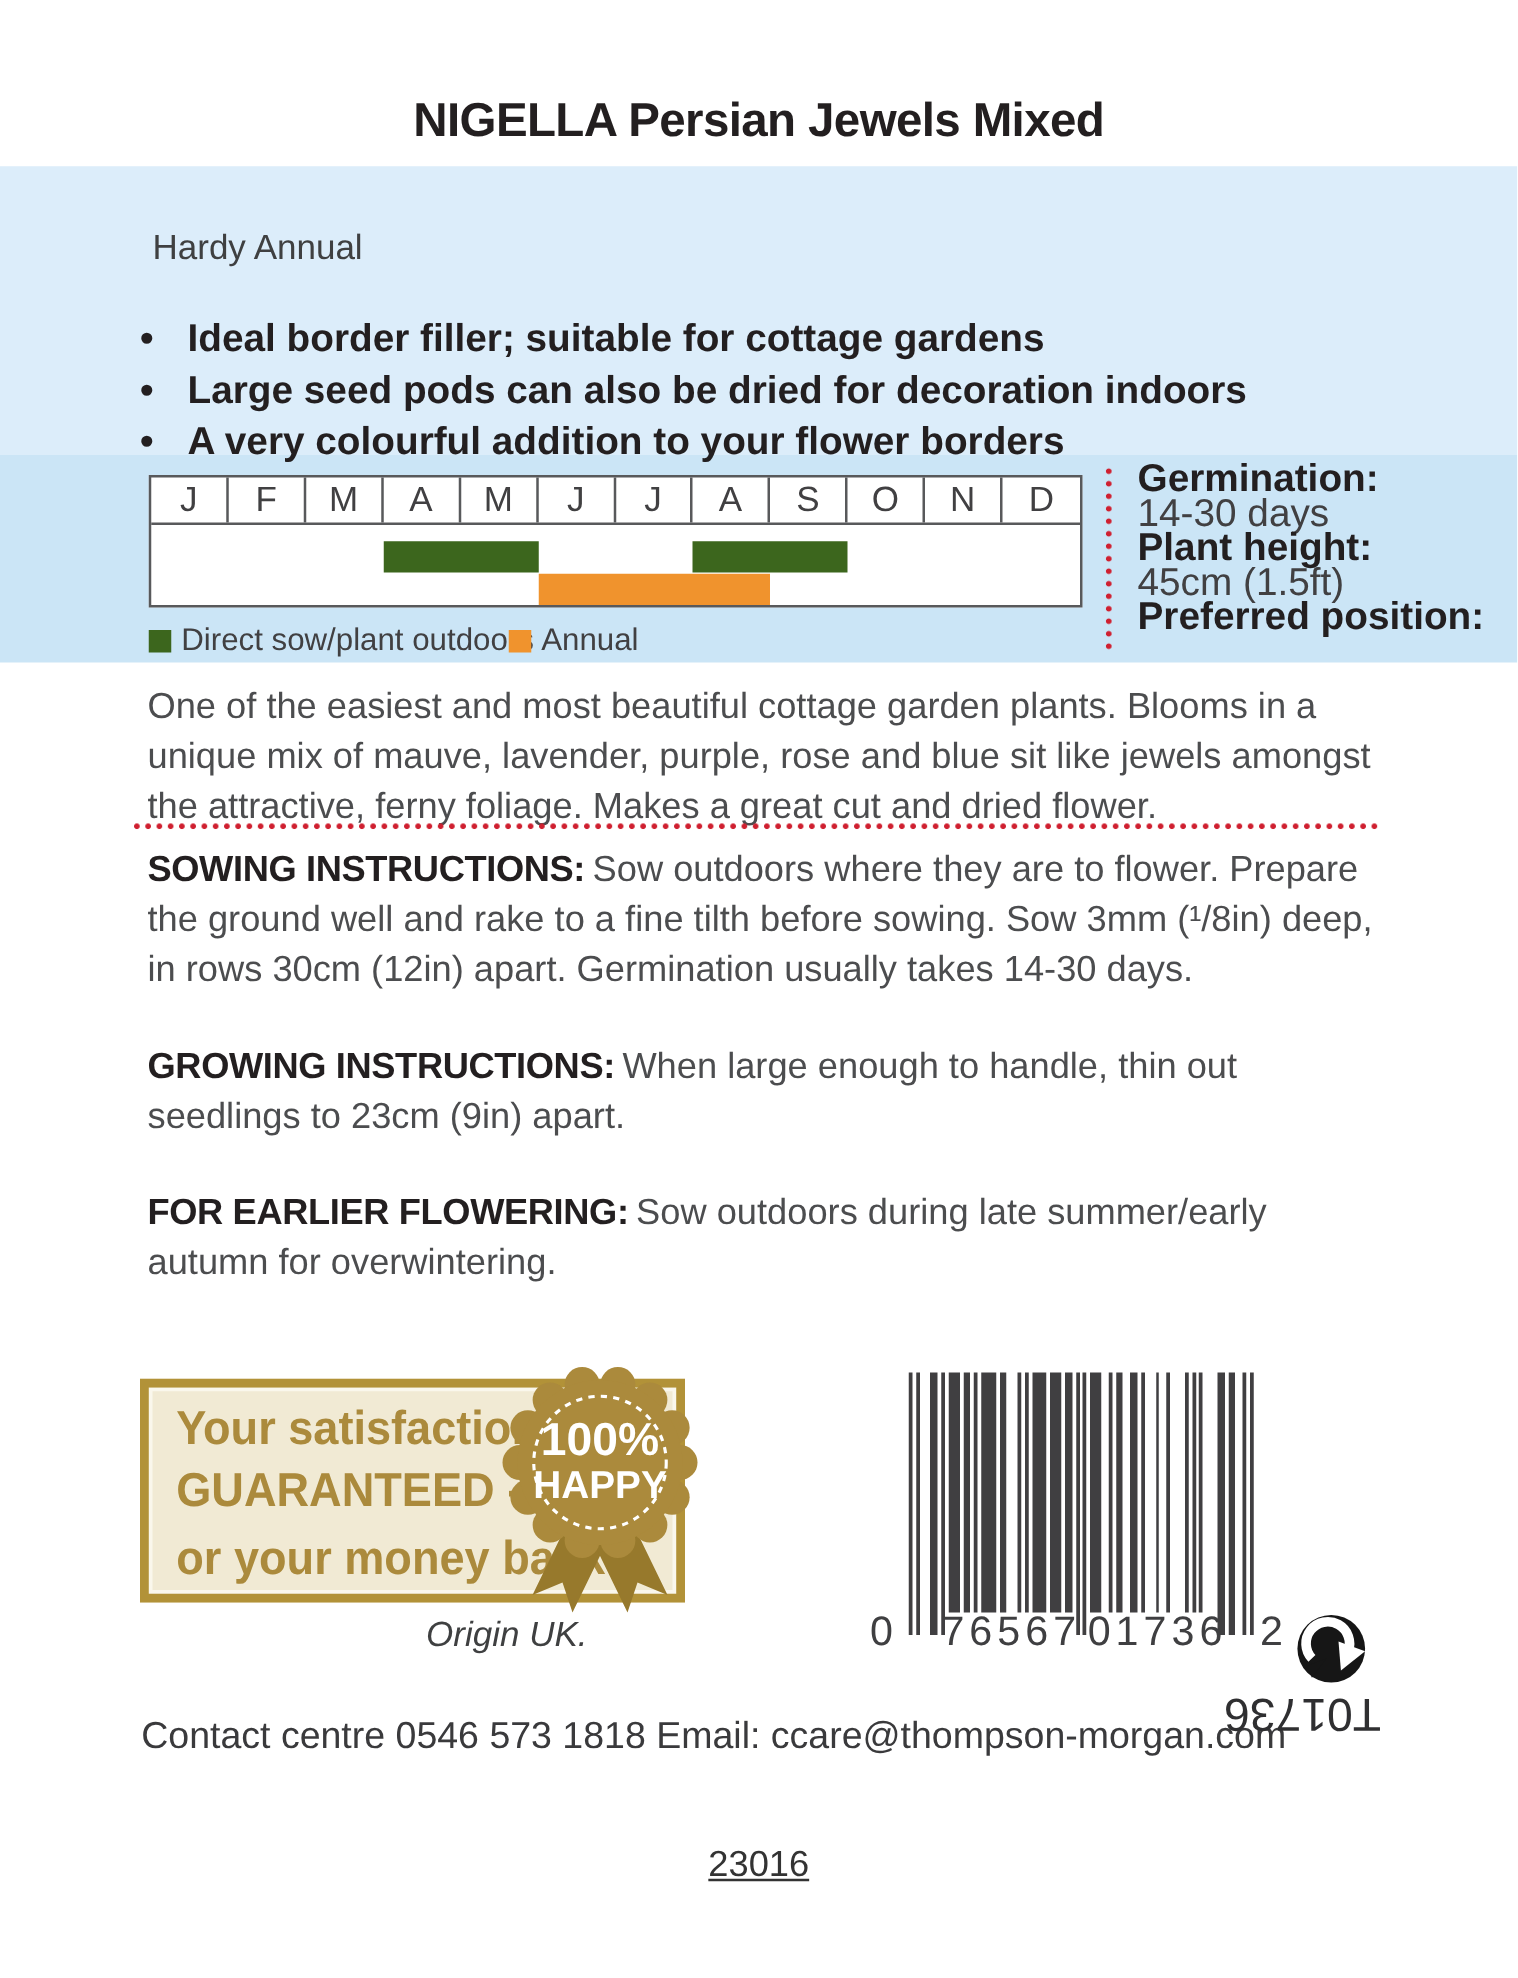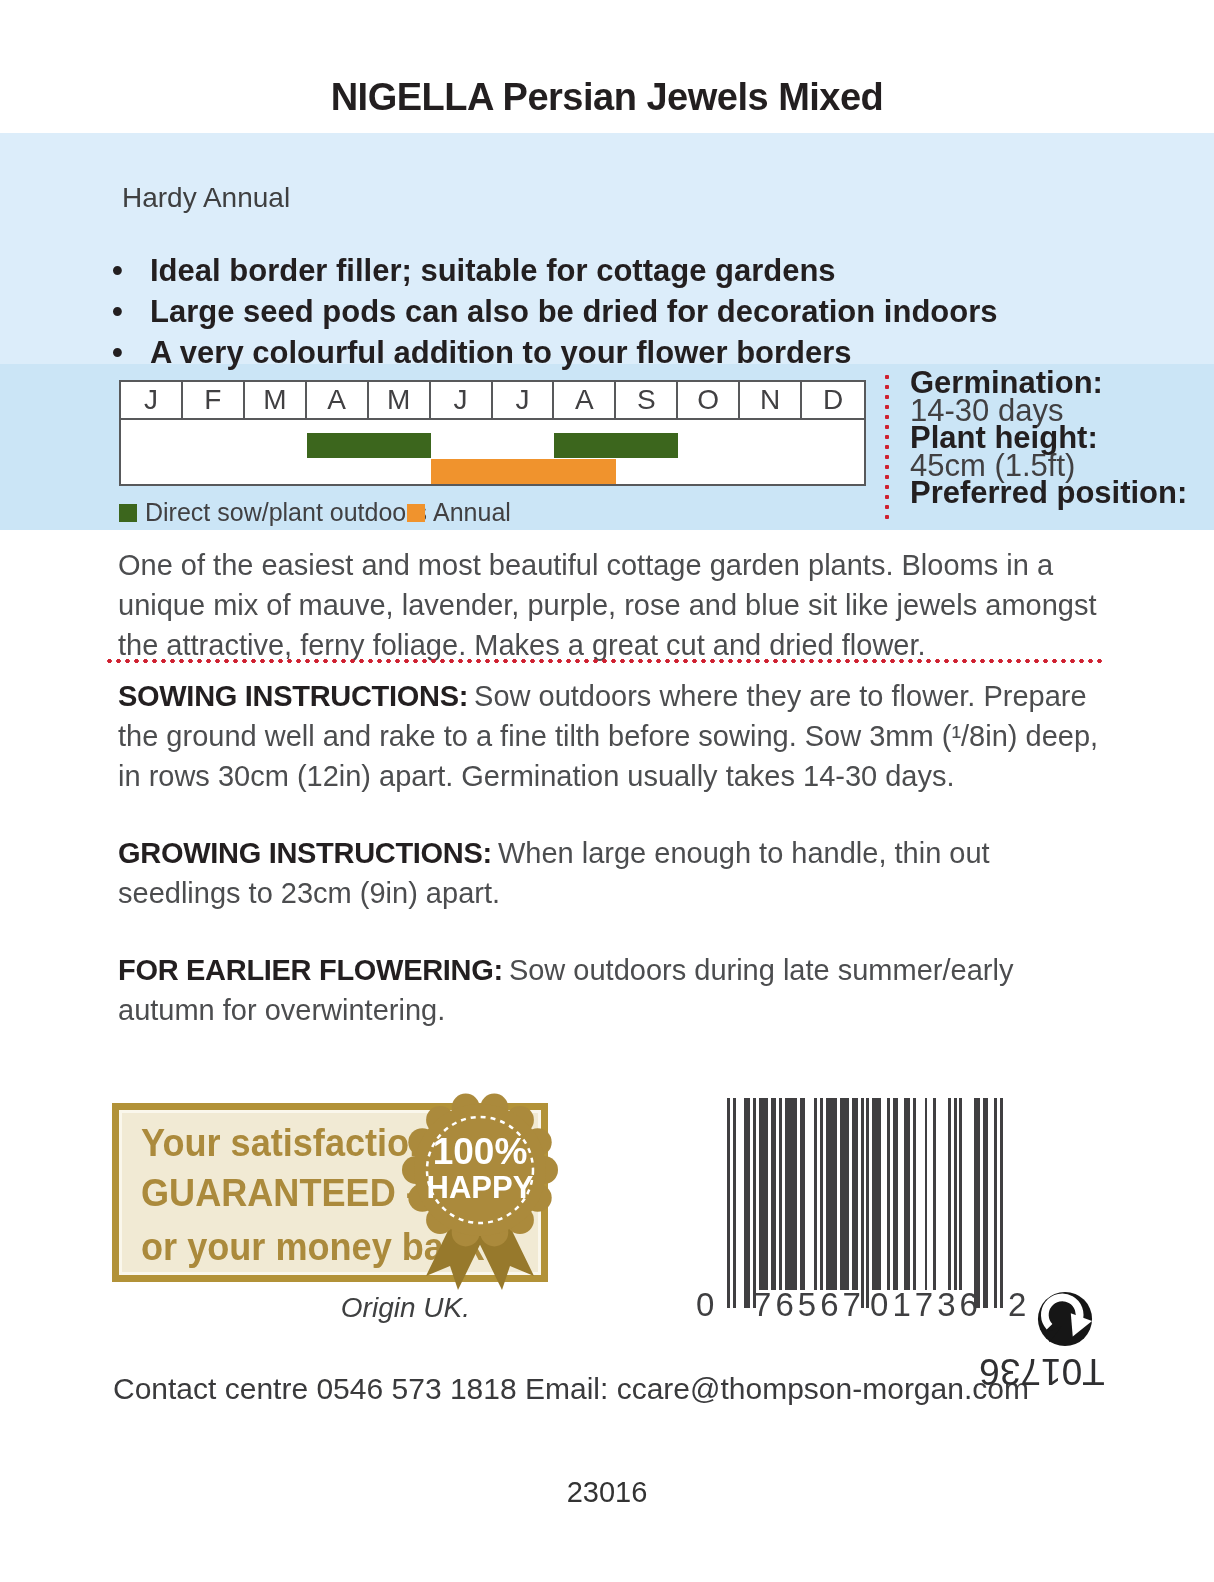--- a/index.html
+++ b/index.html
@@ -87,21 +87,21 @@
   .bc-g2{left:868px;width:116px;text-align:center;letter-spacing:4px;}
   .bc-n2{left:1008px;}
   .greendot{position:absolute;left:1036px;top:1290px;}
   
   .addr1{position:absolute;left:113px;top:1330px;font-size:30px;color:#3a3a3c;white-space:nowrap;}
   .addr2{position:absolute;left:113px;top:1372px;font-size:30px;color:#3a3a3c;white-space:nowrap;}
   .trot{
     position:absolute;left:972px;top:1350px;width:140px;text-align:center;
     font-size:37px;color:#2f2f31;transform:rotate(180deg);
   }
-  .packet-code{position:absolute;left:0;top:1476px;width:100%;text-align:center;font-size:29px;color:#333;}
+  .packet-code{position:absolute;left:0;top:1476px;width:100%;text-align:center;font-size:29px;color:#333;text-decoration:underline;}
 </style>
 </head>
 <body>
 
 <div class="page">
 
   <h1 class="title">NIGELLA Persian Jewels Mixed</h1>
 
   <div class="panel-top"></div>
   <div class="panel-band"></div>

